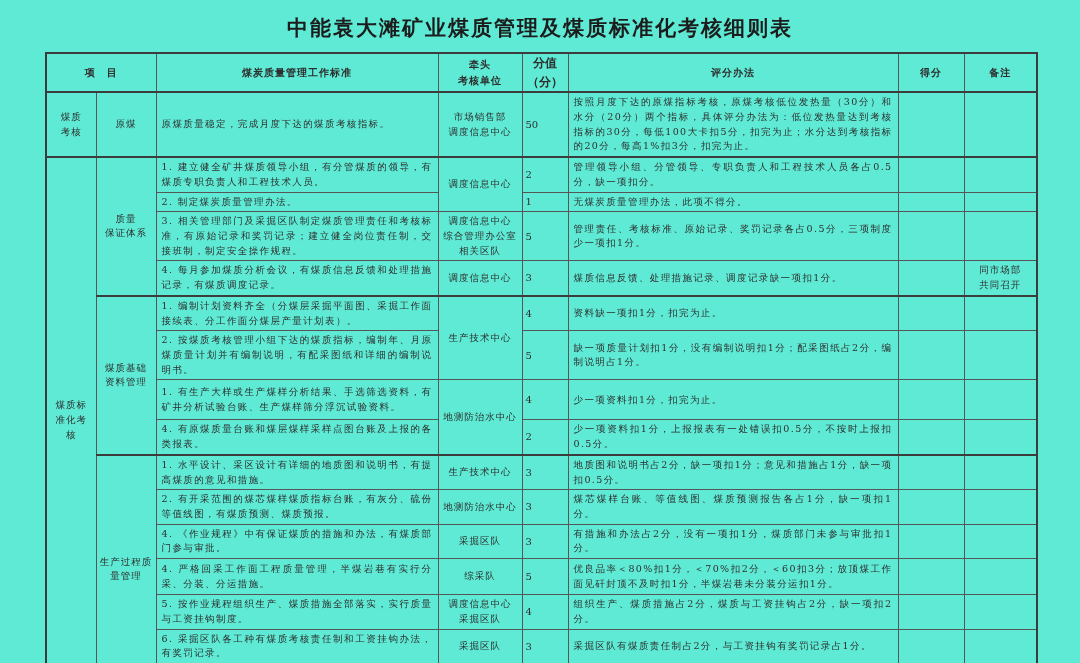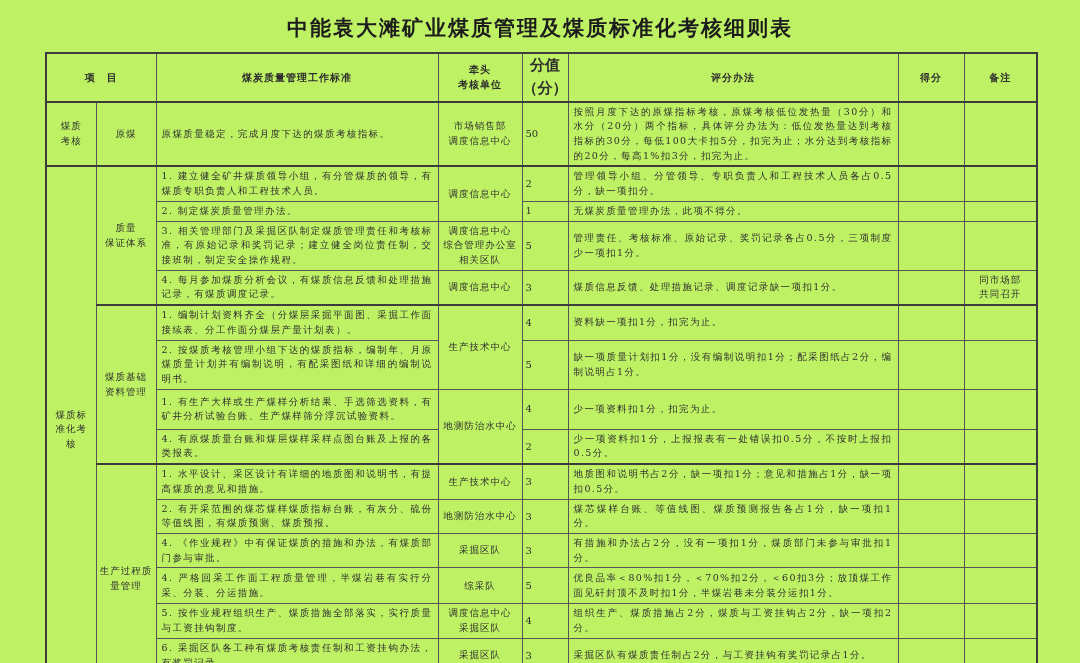--- a/index.html
+++ b/index.html
@@ -1,17 +1,17 @@
 <!DOCTYPE html>
 <html><head>
 <meta charset="utf-8">
 <style>
   html,body{margin:0;padding:0;background:#ffffff;width:1080px;height:663px;overflow:hidden;
     font-family:"DejaVu Serif","Liberation Serif",serif;color:#2e2e2e;}
-  .page{position:relative;width:1080px;height:663px;background:#bef264;}
+  .page{position:relative;width:1080px;height:663px;background:#5eead4;}
   .title{position:absolute;top:14px;left:0;width:100%;text-align:center;
     font-size:21px;font-weight:bold;letter-spacing:2px;color:#1c1c1c;}
   table.sheet{position:absolute;left:45px;top:52px;width:991px;border-collapse:collapse;
     table-layout:fixed;border:2px solid #3c3c3c;}
   td{border:1px solid #565656;padding:1px 3px;font-size:9.5px;line-height:1.55;
     vertical-align:middle;overflow:hidden;}
   .hd td{font-weight:bold;text-align:center;border-bottom:2px solid #3c3c3c;
     font-size:10px;letter-spacing:1px;padding:2px;}
   .c{text-align:center;letter-spacing:1px;}
   .ml{white-space:pre-line;}
@@ -36,21 +36,21 @@
         <col style="width:66px">
         <col style="width:73px">
     </colgroup>
 
     <tbody>
         <tr class="hd" style="height:32px">
       <td colspan="2">项　目</td>
       <td>煤炭质量管理工作标准</td>
       <td class="ml">牵头
 考核单位</td>
-      <td style="font-size:15px;letter-spacing:0;padding:0">分值（分）</td>
+      <td style="font-size:12px;letter-spacing:0;padding:0">分值（分）</td>
       <td>评分办法</td>
       <td>得分</td>
       <td>备注</td>
     </tr>
 
     <tr style="height:46px">
       <td class="c ml">煤质
 考核</td>
       <td class="c">原煤</td>
       <td class="txt">原煤质量稳定，完成月度下达的煤质考核指标。</td>

